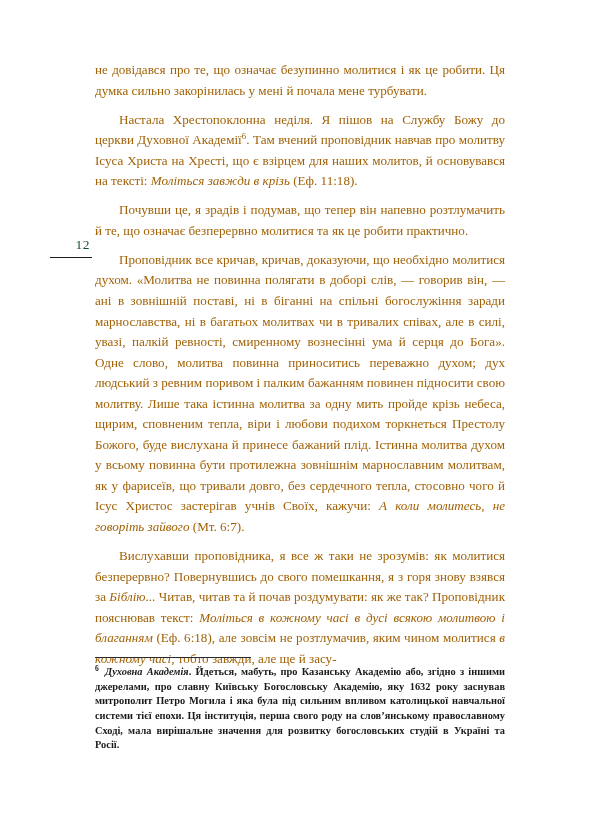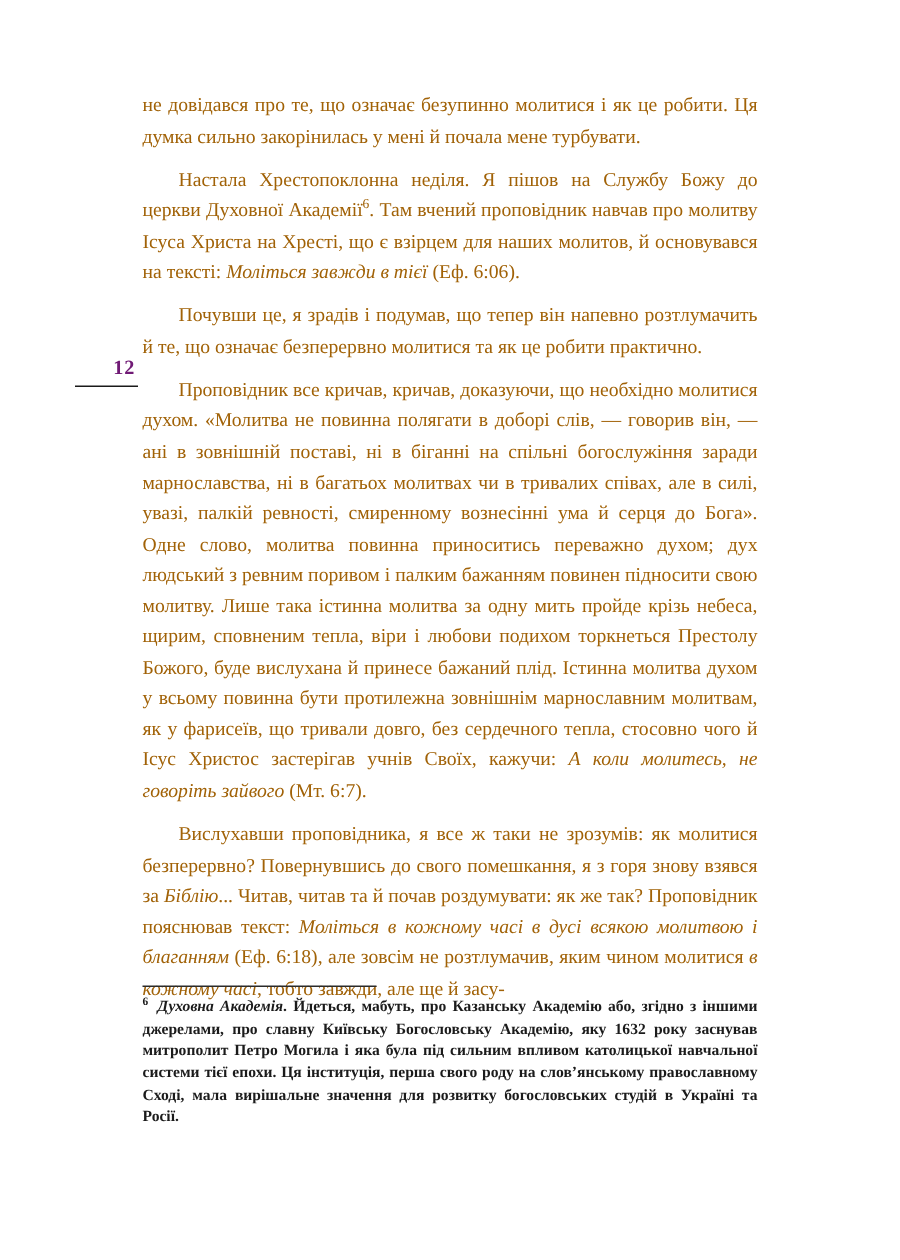--- a/index.html
+++ b/index.html
@@ -29,25 +29,25 @@
   
   .folio-block {
     position: absolute;
     left: 36px;
     top: 238px;
     width: 56px;
     text-align: right;
   }
   .folio-number {
     font-family: "Liberation Serif", "DejaVu Serif", serif;
-    font-weight: bold;
+    font-weight: normal;
     font-size: 13.5px;
     letter-spacing: 0.5px;
     line-height: 1;
-    color: #701a75;
+    color: #14532d;
     display: block;
     padding-right: 2px;
   }
   .folio-rule {
     margin-top: 5px;
     height: 1.5px;
     background: #1a1a1a;
     width: 42px;
     margin-left: auto;
     margin-right: 0;
@@ -118,21 +118,21 @@
 
 <div class="page">
 
   <div class="folio-block">
     <span class="folio-number">12</span>
     <div class="folio-rule"></div>
   </div>
 
   <div class="textcolumn">
     <p class="body"><span>не довідався про те, що означає безупинно молитися і як це робити. Ця думка сильно закорінилась у мені й почала мене турбувати.</span></p>
-    <p class="body indent"><span>Настала Хрестопоклонна неділя. Я пішов на Службу Божу до церкви Духовної Академії</span><sup class="fn">6</sup><span>. Там вчений проповідник навчав про молитву Ісуса Христа на Хресті, що є взірцем для наших молитов, й основувався на тексті: </span><span class="it">Моліться завжди в тієї</span><span> (Еф. 6:06).</span></p>
+    <p class="body indent"><span>Настала Хрестопоклонна неділя. Я пішов на Службу Божу до церкви Духовної Академії</span><sup class="fn">6</sup><span>. Там вчений проповідник навчав про молитву Ісуса Христа на Хресті, що є взірцем для наших молитов, й основувався на тексті: </span><span class="it">Моліться завжди в крізь</span><span> (Еф. 11:18).</span></p>
     <p class="body indent"><span>Почувши це, я зрадів і подумав, що тепер він напевно розтлумачить й те, що означає безперервно молитися та як це робити практично.</span></p>
     <p class="body indent"><span>Проповідник все кричав, кричав, доказуючи, що необхідно молитися духом. «Молитва не повинна полягати в доборі слів, — говорив він, — ані в зовнішній поставі, ні в біганні на спільні богослужіння заради марнославства, ні в багатьох молитвах чи в тривалих співах, але в силі, увазі, палкій ревності, смиренному вознесінні ума й серця до Бога». Одне слово, молитва повинна приноситись переважно духом; дух людський з ревним поривом і палким бажанням повинен підносити свою молитву. Лише така істинна молитва за одну мить пройде крізь небеса, щирим, сповненим тепла, віри і любови подихом торкнеться Престолу Божого, буде вислухана й принесе бажаний плід. Істинна молитва духом у всьому повинна бути протилежна зовнішнім марнославним молитвам, як у фарисеїв, що тривали довго, без сердечного тепла, стосовно чого й Ісус Христос застерігав учнів Своїх, кажучи: </span><span class="it">А коли молитесь, не говоріть зайвого</span><span> (Мт. 6:7).</span></p>
     <p class="body indent"><span>Вислухавши проповідника, я все ж таки не зрозумів: як молитися безперервно? Повернувшись до свого помешкання, я з горя знову взявся за </span><span class="it">Біблію</span><span>... Читав, читав та й почав роздумувати: як же так? Проповідник пояснював текст: </span><span class="it">Моліться в кожному часі в дусі всякою молитвою і благанням</span><span> (Еф. 6:18), але зовсім не розтлумачив, яким чином молитися </span><span class="it">в кожному часі</span><span>, тобто завжди, але ще й засу-</span></p>
   </div>
 
   <div class="footnote-area">
     <div class="footnote-rule"></div>
     <p class="footnote"><sup class="marker">6</sup> <span class="it">Духовна Академія</span><span>. Йдеться, мабуть, про Казанську Академію або, згідно з іншими джерелами, про славну Київську Богословську Академію, яку 1632 року заснував митрополит Петро Могила і яка була під сильним впливом католицької навчальної системи тієї епохи. Ця інституція, перша свого роду на слов’янському православному Сході, мала вирішальне значення для розвитку богословських студій в Україні та Росії.</span></p>
   </div>
 

